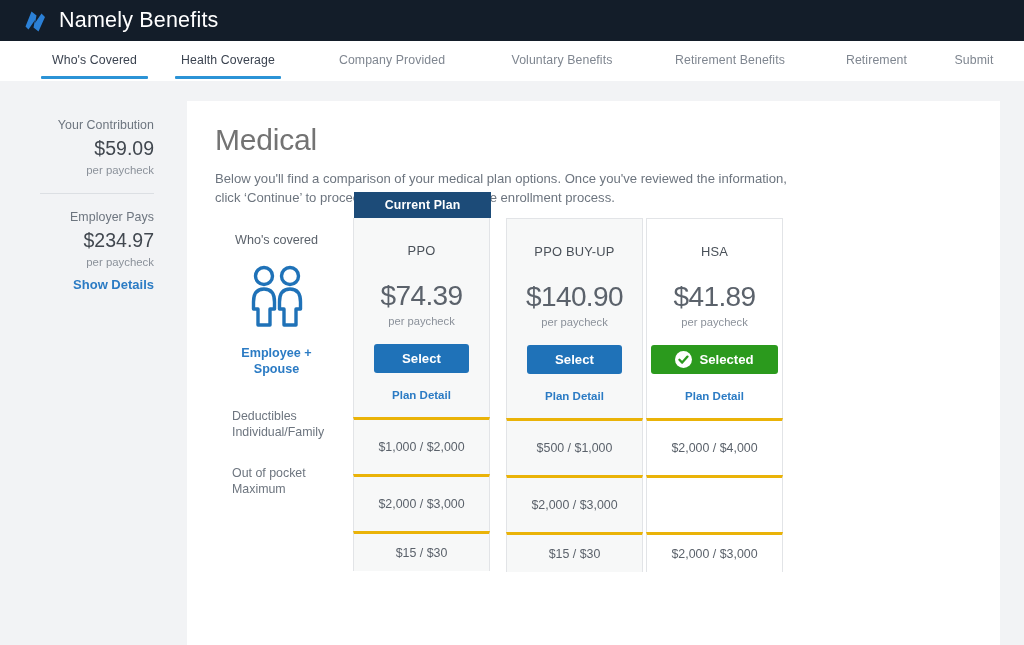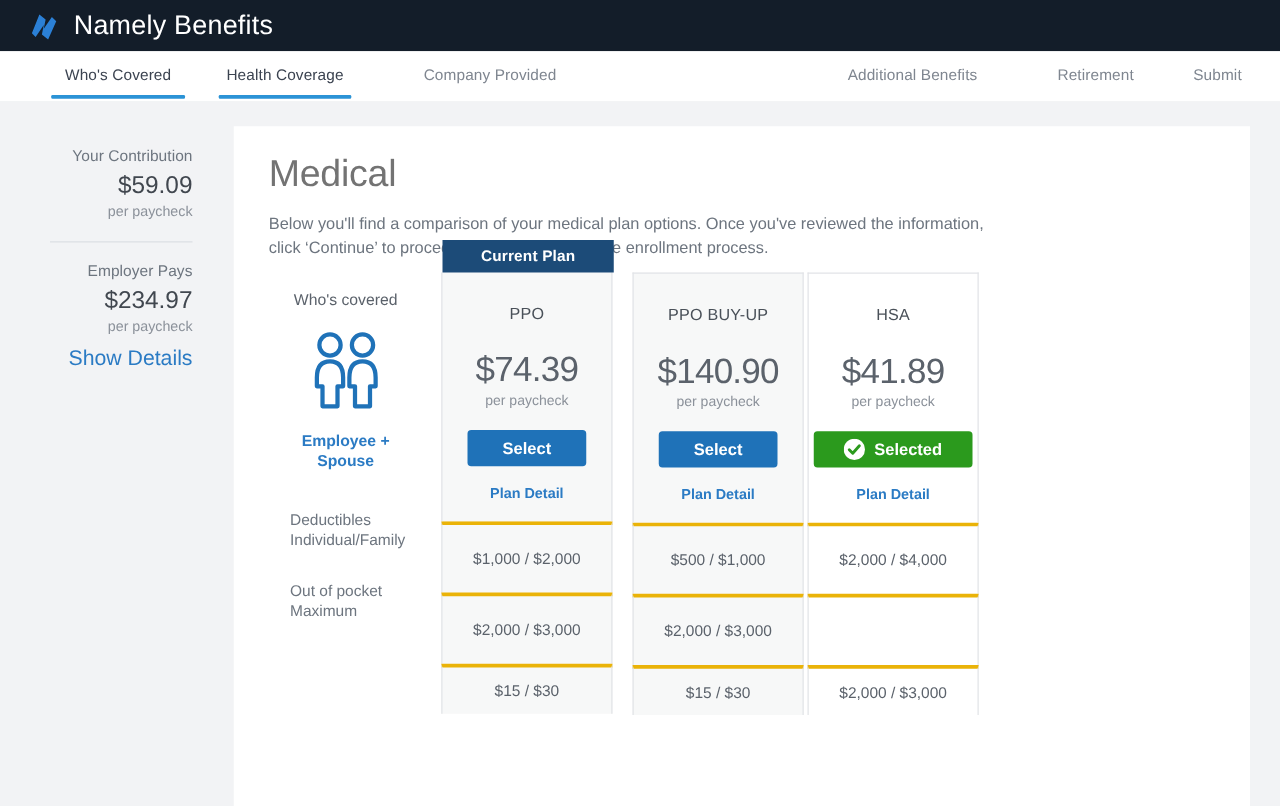--- a/index.html
+++ b/index.html
@@ -83,21 +83,21 @@
   .contrib-sub {
     font-size: 11.4px; color: #8b919a; margin-top: 4px;
   }
   .contrib-divider {
     height: 1px; background: #dcdfe3;
     margin: 17px 33px 0 40px;
   }
   .block-2 { margin-top: 16px; }
   .show-details {
     display: inline-block;
-    font-size: 17px; color: #2b7bc4; font-weight: 400;
+    font-size: 13px; color: #2b7bc4; font-weight: 700;
     margin-top: 9px; cursor: pointer; text-decoration: none;
   }
 
   
   .panel {
     position: absolute;
     left: 187px; top: 20px;
     width: 813px; height: 544px;
     background: #ffffff;
     overflow: hidden;
@@ -252,22 +252,26 @@
     <span class="underline"></span>
   </div>
   <div class="tab active" style="left:175px;width:106px;">
     <span class="tab-label">Health Coverage</span>
     <span class="underline"></span>
   </div>
   <div class="tab" style="left:333px;width:118px;">
     <span class="tab-label">Company Provided</span>
     <span class="underline"></span>
   </div>
+  <div class="tab" style="left:503px;width:118px;">
+    <span class="tab-label">Voluntary Benefits</span>
+    <span class="underline"></span>
+  </div>
   <div class="tab" style="left:668px;width:124px;">
-    <span class="tab-label">Additional Benefits</span>
+    <span class="tab-label">Retirement Benefits</span>
     <span class="underline"></span>
   </div>
   <div class="tab" style="left:840px;width:73px;">
     <span class="tab-label">Retirement</span>
     <span class="underline"></span>
   </div>
   <div class="tab" style="left:946px;width:56px;">
     <span class="tab-label">Submit</span>
     <span class="underline"></span>
   </div>

